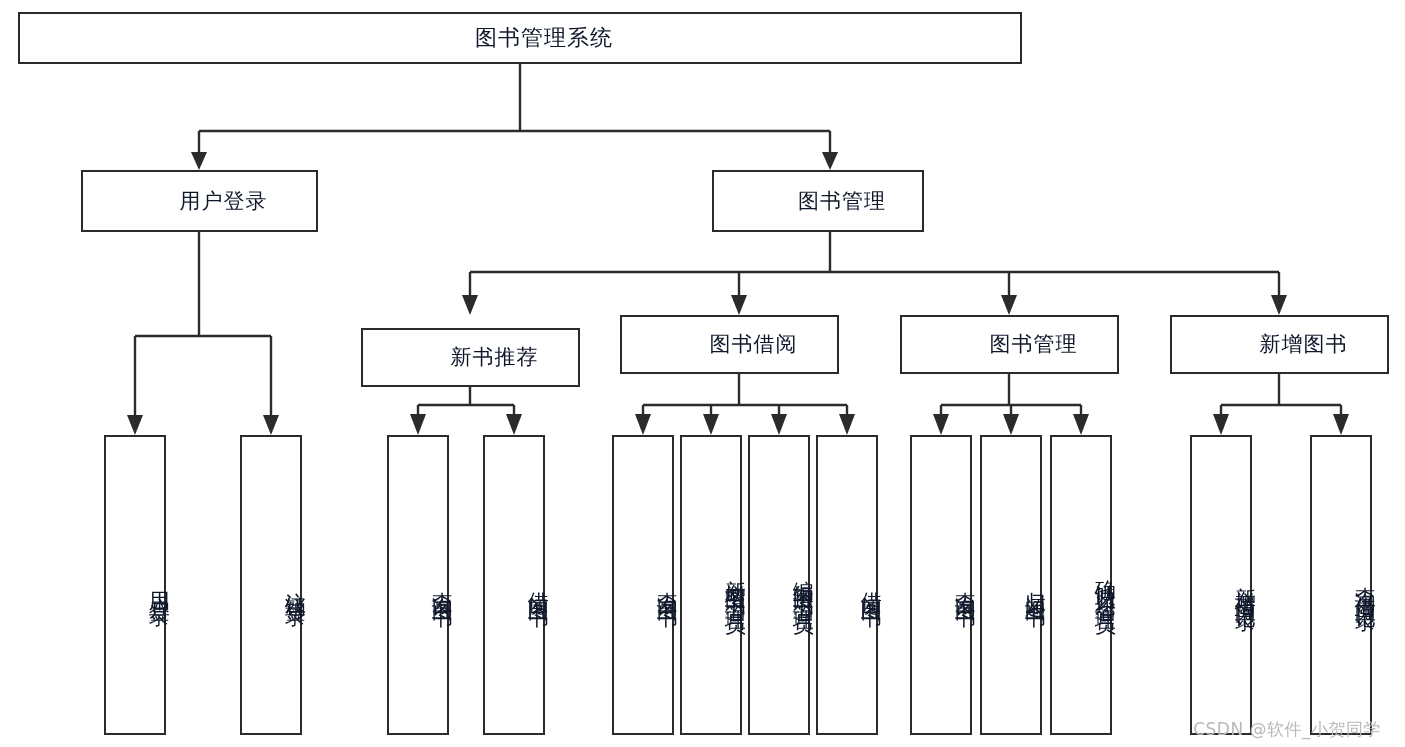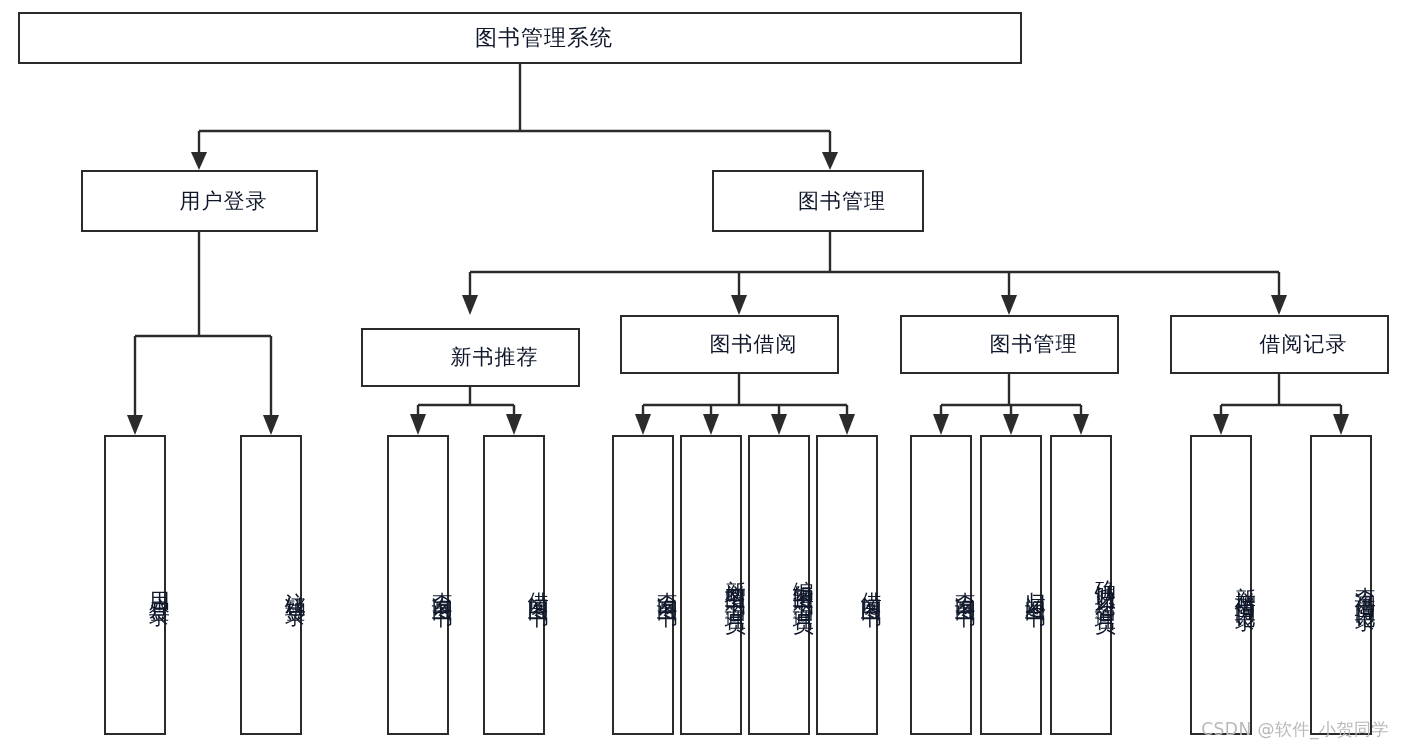--- a/index.html
+++ b/index.html
@@ -65,21 +65,21 @@
     writing-mode: vertical-rl;
     text-orientation: upright;
     letter-spacing: 5px;
     line-height: 1.06;
     white-space: nowrap;
     text-align: center;
   }
   
   #watermark {
     position: absolute;
-    right: 16px;
+    right: 24px;
     bottom: 6px;
     font-size: 17px;
     color: #b9b9b9;
     letter-spacing: 0.5px;
     white-space: nowrap;
     font-family: "DejaVu Sans", "Liberation Sans", sans-serif;
   }
 </style>
 </head>
 <body>
@@ -163,21 +163,21 @@
   <div class="node h" style="left:361px; top:328px; width:219px; height:59px;">
     <span>新书推荐</span>
   </div>
   <div class="node h" style="left:620px; top:315px; width:219px; height:59px;">
     <span>图书借阅</span>
   </div>
   <div class="node h" style="left:900px; top:315px; width:219px; height:59px;">
     <span>图书管理</span>
   </div>
   <div class="node h" style="left:1170px; top:315px; width:219px; height:59px;">
-    <span>借阅记录</span>
+    <span>新增图书</span>
   </div>
 
   <div class="node v" style="left:104px; top:435px; width:62px; height:300px;">
     <span class="vtext">用户登录</span>
   </div>
   <div class="node v" style="left:240px; top:435px; width:62px; height:300px;">
     <span class="vtext">注销登录</span>
   </div>
 
   <div class="node v" style="left:387px; top:435px; width:62px; height:300px;">

